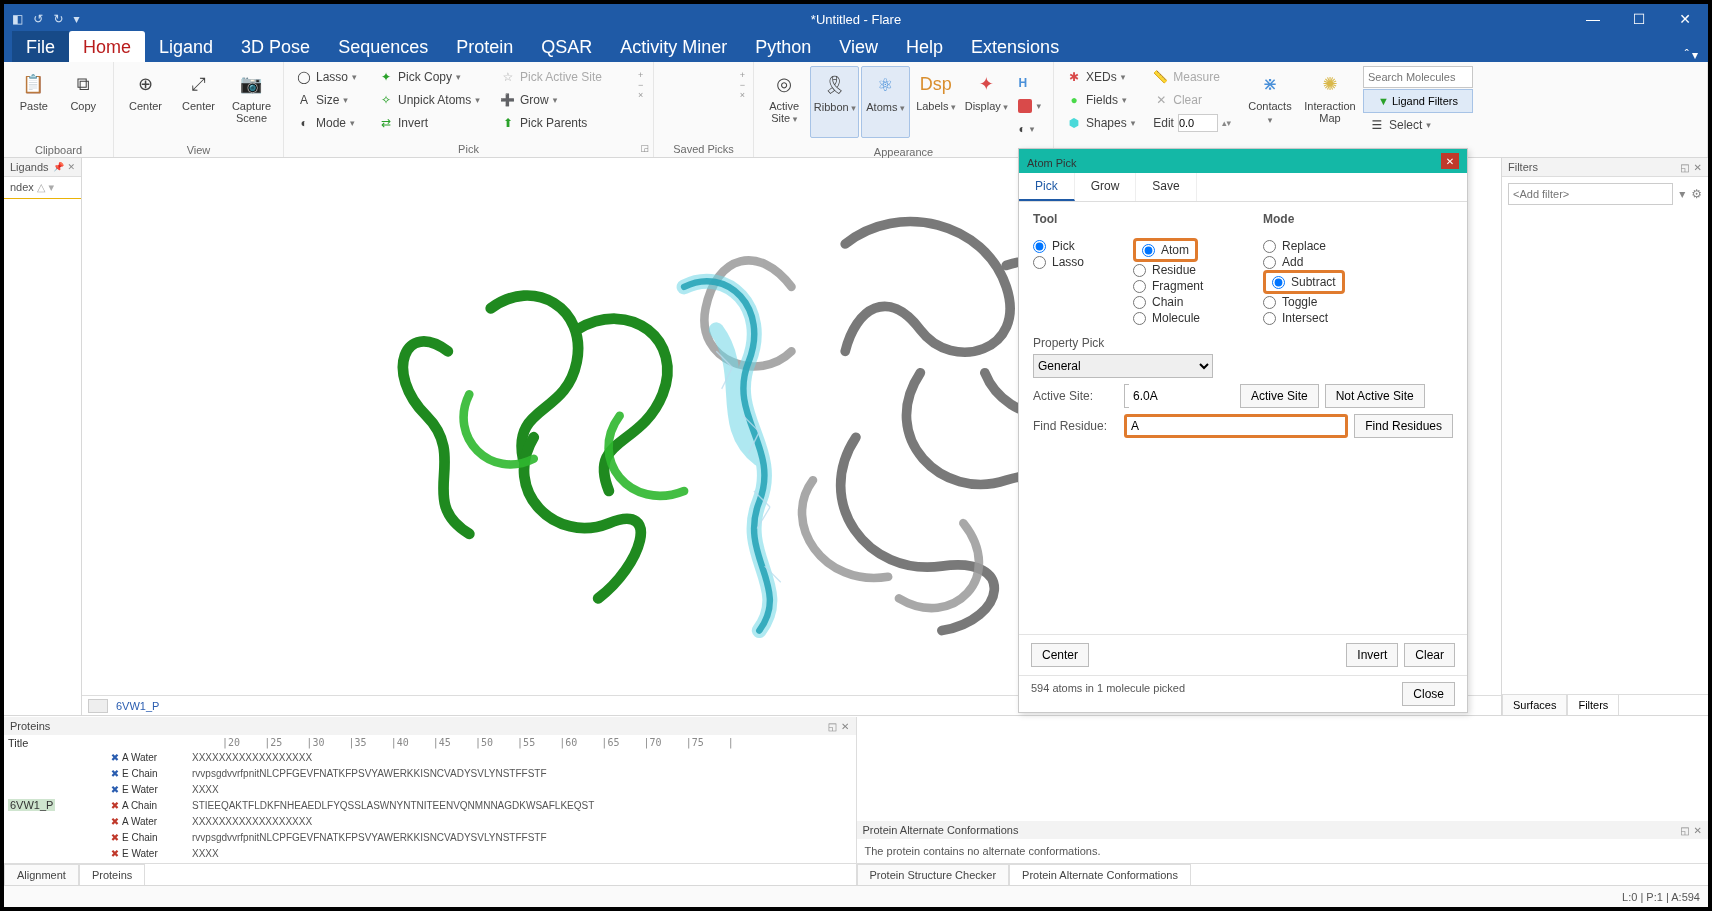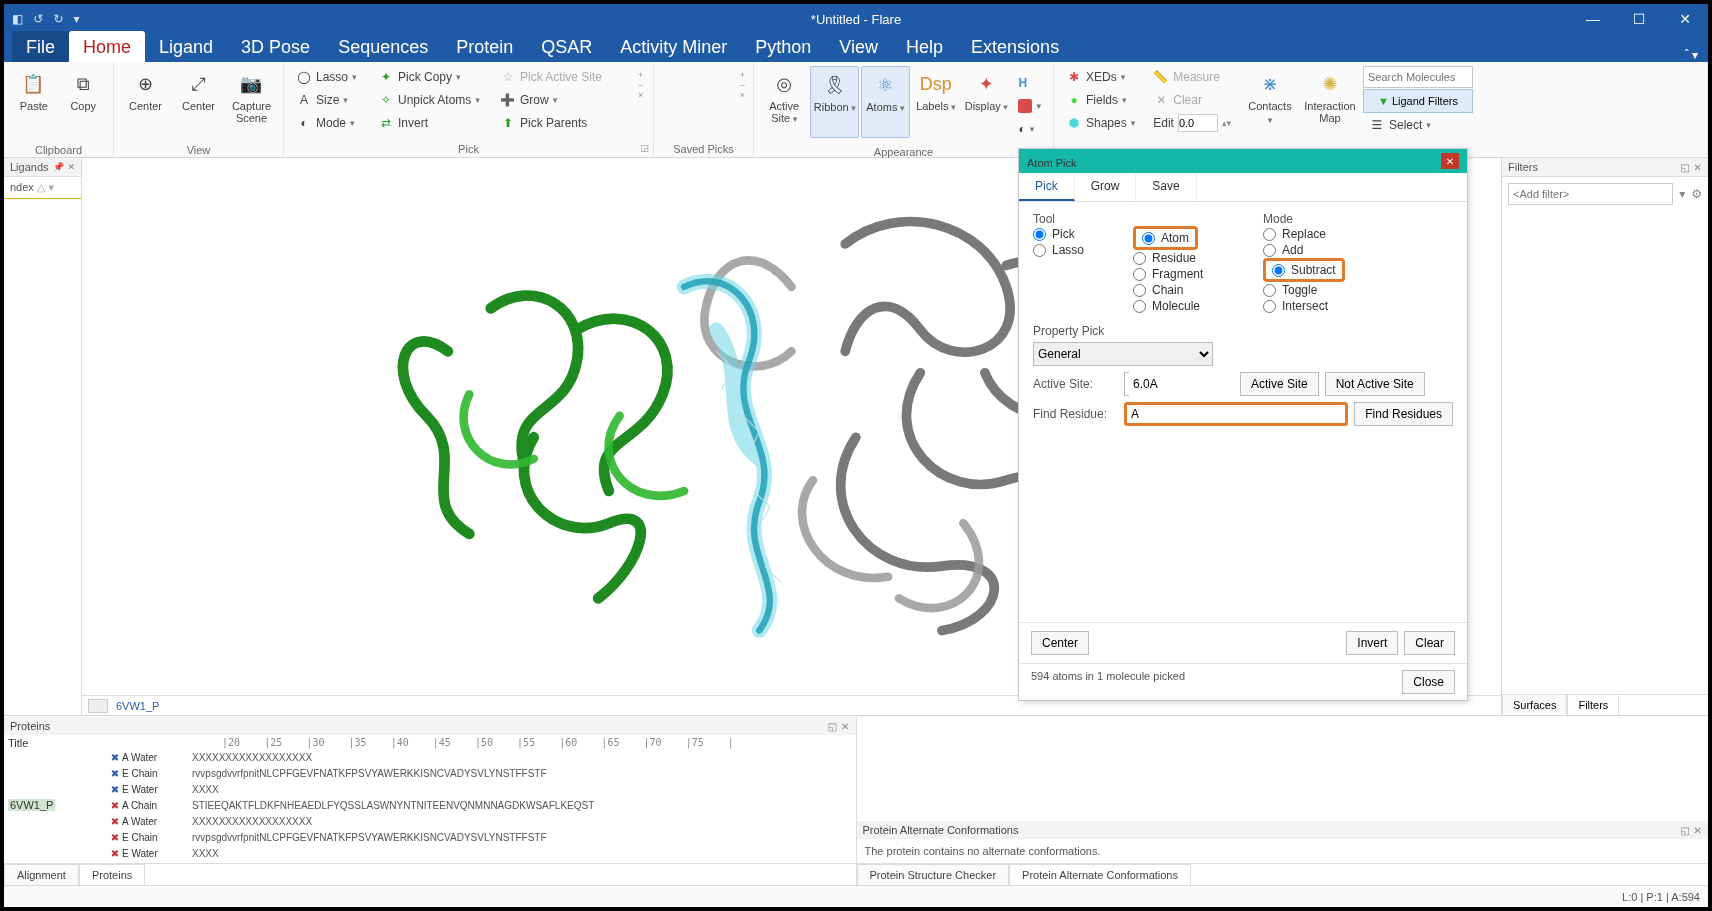--- a/index.html
+++ b/index.html
@@ -61,21 +61,21 @@
 
 
 .atom-pick { position: absolute; left: 1018px; top: 148px; width: 450px; background: #fff; border: 1px solid #c9c9c9; box-shadow: 2px 2px 6px rgba(0,0,0,.15); font-size: 12px; color:#333; z-index: 50; }
 .atom-pick .ap-title { background:#14b8a6; padding:4px 8px; font-size:11px; display:flex; align-items:flex-end; }
 .atom-pick .ap-title .x { margin-left:auto; width:18px; height:16px; background:#c0392b; color:#fff; display:flex; align-items:center; justify-content:center; font-size:10px; cursor:pointer; }
 .atom-pick .ap-tabs { display:flex; border-bottom:1px solid #ddd; }
 .atom-pick .ap-tabs .t { padding:6px 16px; font-size:12px; cursor:pointer; border-right:1px solid #eee; }
 .atom-pick .ap-tabs .t.active { border-bottom:2px solid #1f5aa6; color:#1f5aa6; background:#fff; }
 .atom-pick .ap-body { padding:10px 14px; }
 .ap-cols { display:flex; gap:30px; margin-bottom:10px; }
-.ap-col h4 { font-weight:normal; font-size:12px; color:#555; margin-bottom:0; }
+.ap-col h4 { font-weight:bold; font-size:12px; color:#555; margin-bottom:12px; }
 .ap-col label { display:flex; align-items:center; gap:6px; font-size:12px; padding:1px 0; cursor:pointer; }
 .ap-col input[type=radio] { margin:0; }
 .highlight-box { border: 3px solid #e07b2e; border-radius: 4px; padding: 1px 6px; display:inline-block; }
 .ap-row { display:flex; align-items:center; gap:6px; margin:6px 0; font-size:12px; }
 .ap-row .lab { width:85px; color:#555; }
 .ap-row input[type=text], .ap-row select, .ap-row .num-input { height:24px; border:1px solid #bbb; padding:0 4px; font-size:12px; }
 .ap-row .num-input { width:110px; display:flex; align-items:center; }
 .ap-btn { height:24px; padding:0 10px; border:1px solid #bbb; background:#f7f7f7; font-size:12px; cursor:pointer; }
 .atom-pick .ap-footer { border-top:1px solid #e3e3e3; padding:8px 12px; display:flex; align-items:center; gap:6px; }
 .atom-pick .ap-status { border-top:1px solid #e3e3e3; padding:6px 12px; font-size:11px; color:#555; display:flex; }

